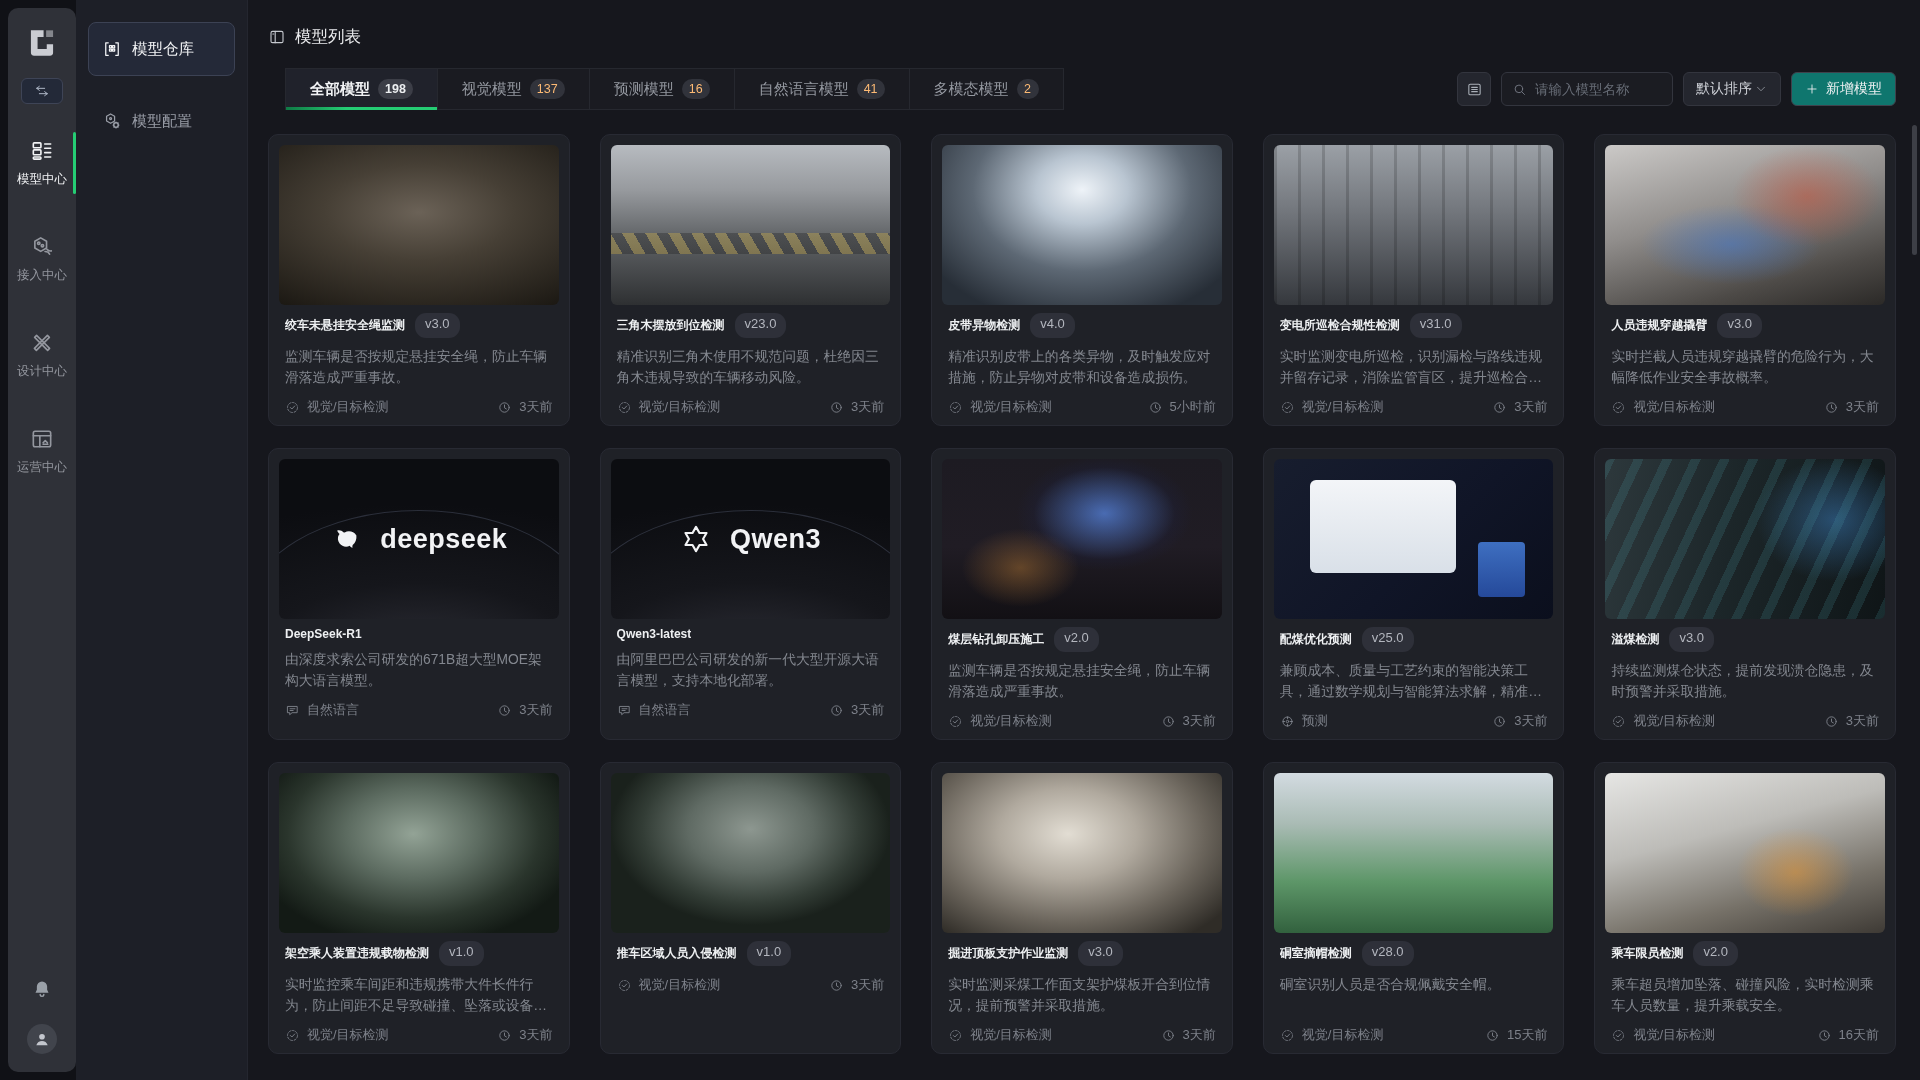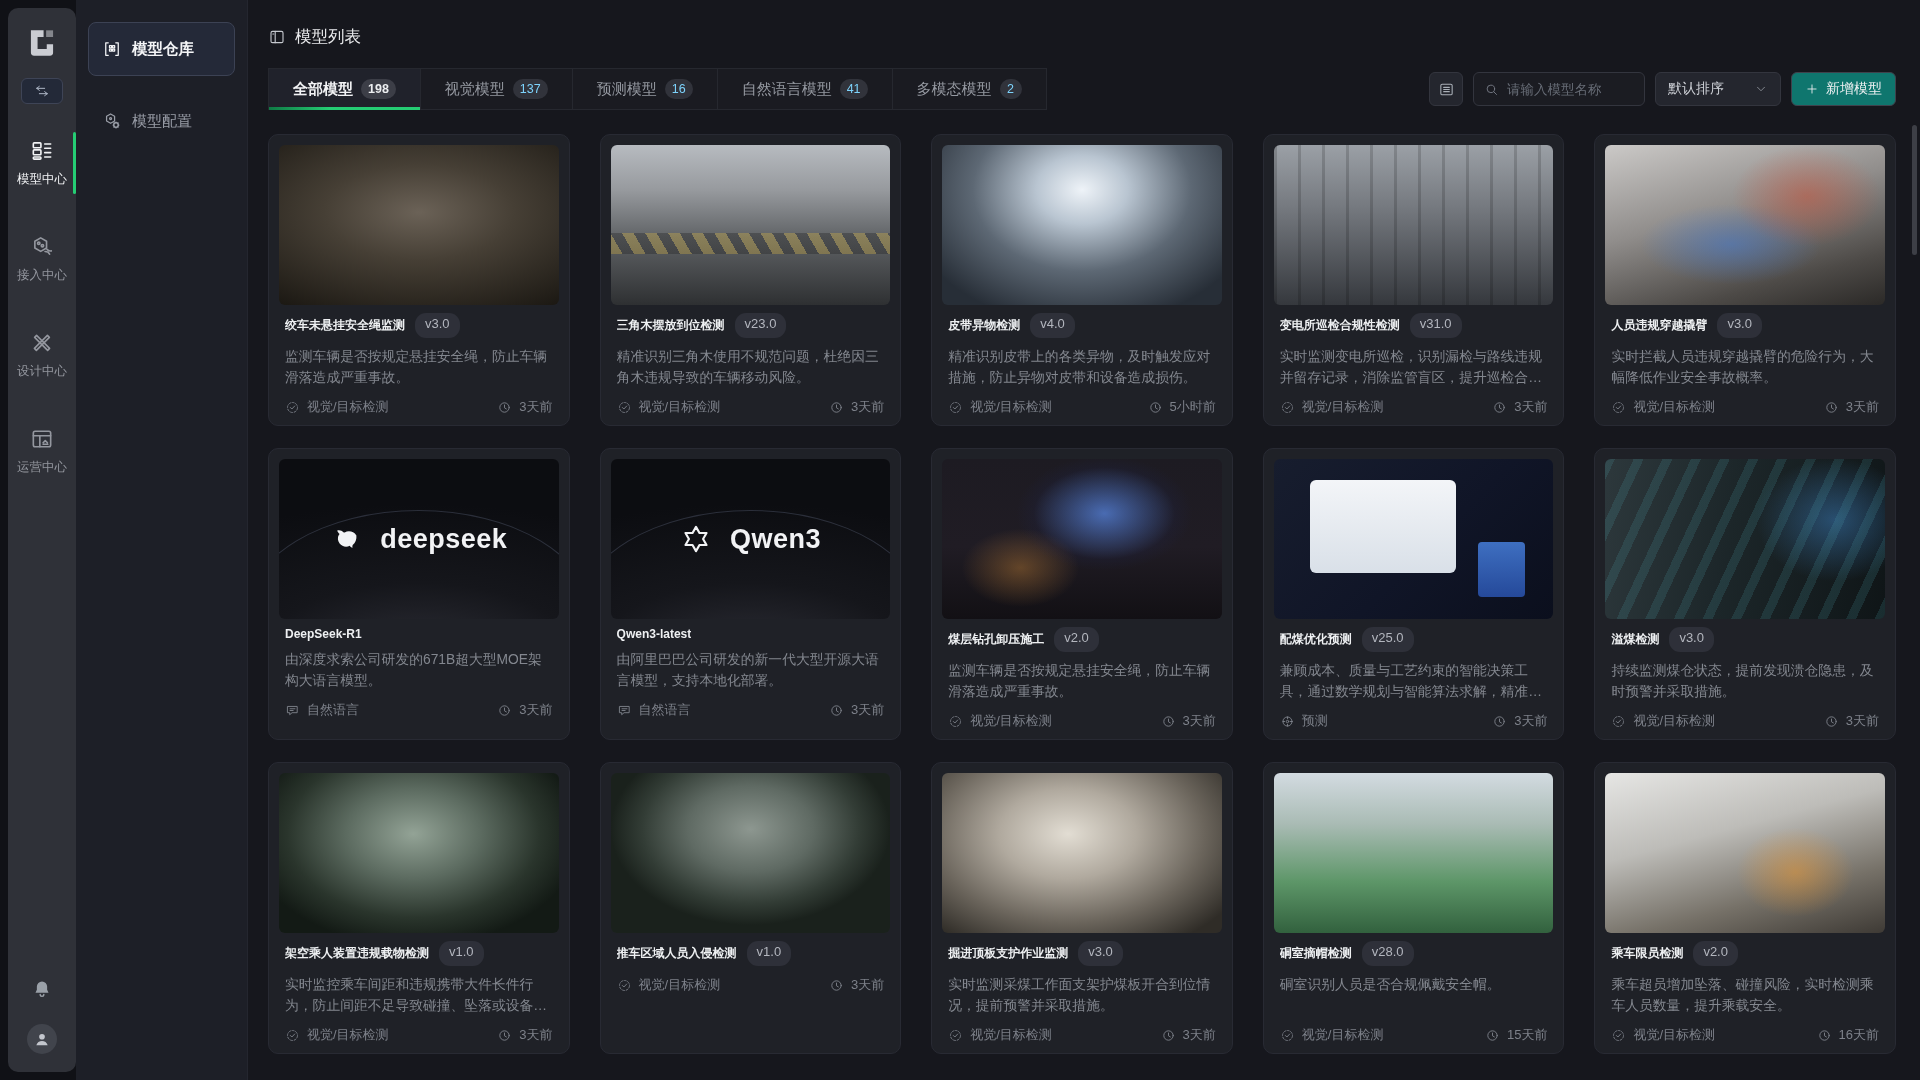--- a/index.html
+++ b/index.html
@@ -53,45 +53,45 @@
     background:#1d1f27; border-right:1px solid #24262f;
   }
   .side-item {
     display:flex; align-items:center; gap:10px; cursor:pointer;
     color:#9a9ea8; font-size:15px;
   }
   .side-item .side-ic { width:20px; height:20px; flex:none; }
   .side-item.active {
     margin:22px 12px 4px; height:54px; padding:0 13px; border-radius:8px;
     border:1px solid #3c4254; background:#242938;
-    color:#f4f5f7; font-size:15.5px; font-weight:bold;
+    color:#f4f5f7; font-size:15.5px; font-weight:normal;
   }
   .side-item.plain { margin:30px 12px 0; padding:0 14px; height:30px; }
 
   
   .main {
     position:absolute; left:248px; right:0; top:0; bottom:0;
     background:#16171d; padding:26px 24px 0 20px;
   }
   .page-head { display:flex; align-items:center; gap:9px; }
   .page-head .head-ic { width:18px; height:18px; color:#c6c9cf; }
   .page-title { font-size:16.5px; font-weight:normal; color:#e9eaec; }
 
   .toolbar { margin-top:20px; display:flex; align-items:center; }
   .tabs { display:flex; }
   .tab {
     position:relative; display:inline-flex; align-items:center; gap:8px;
     height:42px; padding:0 24px; margin-left:-1px;
     border:1px solid #26282f; background:#1a1b21;
     color:#9599a1; font-size:15px; font-family:inherit; cursor:pointer;
   }
-  .tab:first-child { margin-left:0; }
+  .tab:first-child { margin-left:17px; }
   .tab-count {
     height:20px; min-width:22px; padding:0 7px; border-radius:10px;
-    background:#31333b; color:#7dd3fc; font-size:12.5px;
+    background:#31333b; color:#fdba74; font-size:12.5px;
     display:inline-flex; align-items:center; justify-content:center;
   }
   .tab.active { background:#20222b; color:#f2f3f5; font-weight:bold; }
   .tab.active .tab-count { background:#3c3e47; color:#eceef0; }
   .tab.active::after {
     content:''; position:absolute; left:0; right:0; bottom:-1px; height:3px;
     background:linear-gradient(90deg,#0f7a45,#25cd74 40%,#25cd74);
   }
 
   .toolbar-right { margin-left:auto; display:flex; align-items:center; gap:10px; }
@@ -106,21 +106,21 @@
     background:#1b1c22; display:flex; align-items:center; gap:8px; padding:12px 10px;
     color:#757a84;
   }
   .search-box .s-ic { width:15px; height:15px; flex:none; }
   .search-box input {
     background:transparent; border:none; outline:none; width:100%;
     color:#d4d7dc; font-size:13.5px; font-family:inherit;
   }
   .search-box input::placeholder { color:#676c76; }
   .sort-box {
-    width:126px; height:34px; border-radius:6px; border:1px solid #33353e;
+    width:98px; height:34px; border-radius:6px; border:1px solid #33353e;
     background:#24262e; display:flex; align-items:center; justify-content:space-between;
     padding:0 12px; color:#ced1d7; font-size:14px; cursor:pointer;
   }
   .sort-box .c-ic { width:14px; height:14px; color:#8f939b; }
   .add-btn {
     height:34px; padding:0 13px; border-radius:6px; border:1px solid #3f424c;
     background:#0f766e; color:#eef0f2; font-size:14px; font-family:Liberation Serif, serif;
     display:flex; align-items:center; gap:7px; cursor:pointer;
   }
   .add-btn .p-ic { width:14px; height:14px; }

